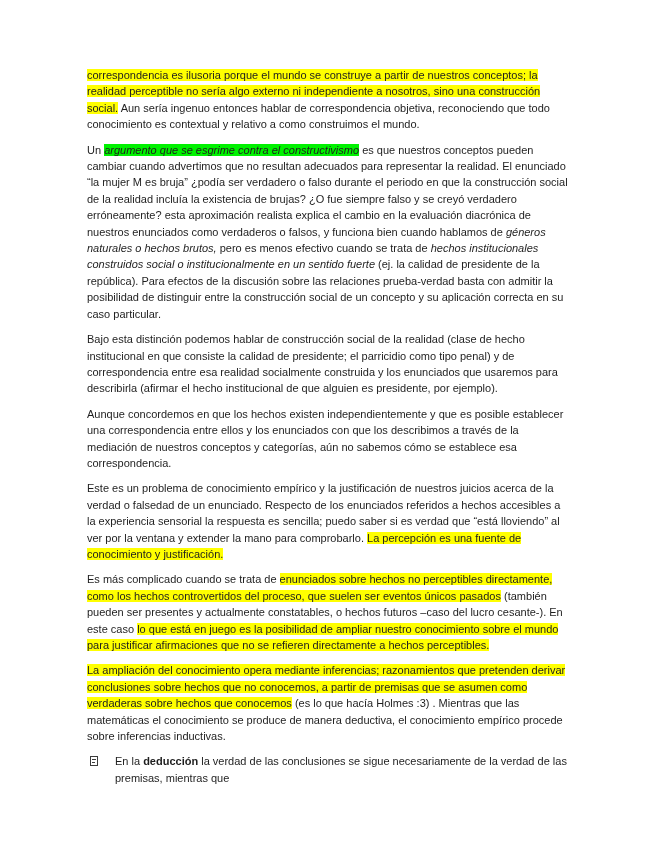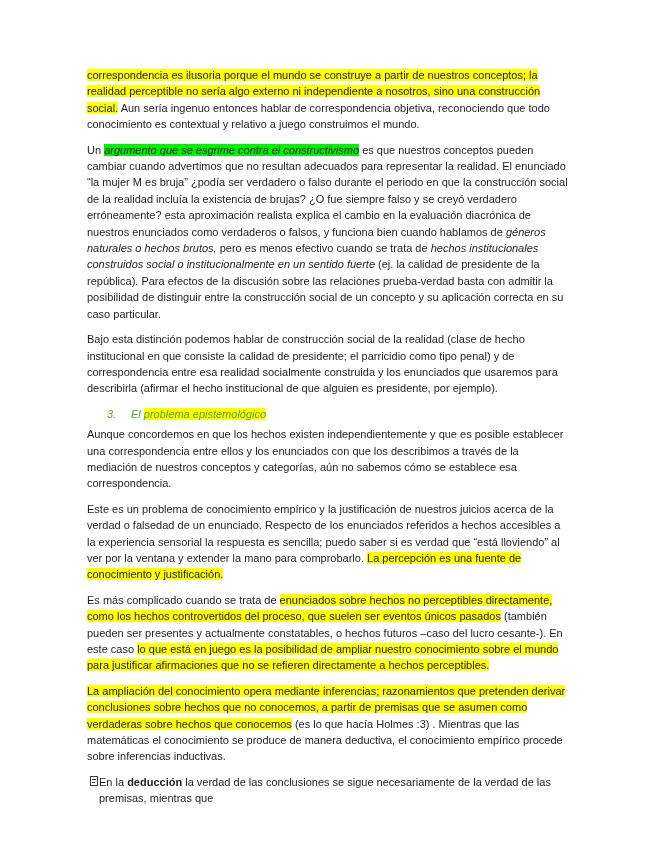--- a/index.html
+++ b/index.html
@@ -35,34 +35,33 @@
   .h-num{display:inline-block;width:24px;}
   .li{display:flex;margin:0 0 9px 0;padding-left:3px;}
   .li-bullet{
     flex:0 0 auto;width:8px;height:10px;margin-top:2.5px;
     border:1px solid #3c3c3c;box-sizing:border-box;
     background-image:linear-gradient(#3c3c3c,#3c3c3c),linear-gradient(#3c3c3c,#3c3c3c);
     background-size:4px 1px,3px 1px;
     background-position:1px 2px,1px 5px;
     background-repeat:no-repeat;
   }
-  .li-text{margin-left:1px;flex:1;}
+  .li-text{margin-left:17px;flex:1;}
 </style>
 </head>
 <body>
 
 <div class="page">
 
-  <p><span class="hl-y">correspondencia es ilusoria porque el mundo se construye a partir de nuestros conceptos; la realidad perceptible no sería algo externo ni independiente a nosotros, sino una construcción social.</span><span> Aun sería ingenuo entonces hablar de correspondencia objetiva, reconociendo que todo conocimiento es contextual y relativo a juego construimos el mundo.</span></p>
+  <p><span class="hl-y">correspondencia es ilusoria porque el mundo se construye a partir de nuestros conceptos; la realidad perceptible no sería algo externo ni independiente a nosotros, sino una construcción social.</span><span> Aun sería ingenuo entonces hablar de correspondencia objetiva, reconociendo que todo conocimiento es contextual y relativo a como construimos el mundo.</span></p>
 
   <p><span>Un </span><span class="hl-g">argumento que se esgrime contra el constructivismo</span><span> es que nuestros conceptos pueden cambiar cuando advertimos que no resultan adecuados para representar la realidad. El enunciado “la mujer M es bruja” ¿podía ser verdadero o falso durante el periodo en que la construcción social de la realidad incluía la existencia de brujas? ¿O fue siempre falso y se creyó verdadero erróneamente? esta aproximación realista explica el cambio en la evaluación diacrónica de nuestros enunciados como verdaderos o falsos, y funciona bien cuando hablamos de </span><span class="it">géneros naturales o hechos brutos,</span><span> pero es menos efectivo cuando se trata de </span><span class="it">hechos institucionales construidos social o institucionalmente en un sentido fuerte</span><span> (ej. la calidad de presidente de la república). Para efectos de la discusión sobre las relaciones prueba-verdad basta con admitir la posibilidad de distinguir entre la construcción social de un concepto y su aplicación correcta en su caso particular.</span></p>
 
   <p><span>Bajo esta distinción podemos hablar de construcción social de la realidad (clase de hecho institucional en que consiste la calidad de presidente; el parricidio como tipo penal) y de correspondencia entre esa realidad socialmente construida y los enunciados que usaremos para describirla (afirmar el hecho institucional de que alguien es presidente, por ejemplo).</span></p>
 
-  <h3 class="heading"><span class="h-num">3.</span><span>El </span><span class="hl-y">problema epistemológico</span></h3>
 
   <p><span>Aunque concordemos en que los hechos existen independientemente y que es posible establecer una correspondencia entre ellos y los enunciados con que los describimos a través de la mediación de nuestros conceptos y categorías, aún no sabemos cómo se establece esa correspondencia.</span></p>
 
   <p><span>Este es un problema de conocimiento empírico y la justificación de nuestros juicios acerca de la verdad o falsedad de un enunciado. Respecto de los enunciados referidos a hechos accesibles a la experiencia sensorial la respuesta es sencilla; puedo saber si es verdad que “está lloviendo” al ver por la ventana y extender la mano para comprobarlo. </span><span class="hl-y">La percepción es una fuente de conocimiento y justificación.</span></p>
 
   <p><span>Es más complicado cuando se trata de </span><span class="hl-y">enunciados sobre hechos no perceptibles directamente, como los hechos controvertidos del proceso, que suelen ser eventos únicos pasados</span><span> (también pueden ser presentes y actualmente constatables, o hechos futuros –caso del lucro cesante-). En este caso </span><span class="hl-y">lo que está en juego es la posibilidad de ampliar nuestro conocimiento sobre el mundo para justificar afirmaciones que no se refieren directamente a hechos perceptibles.</span></p>
 
   <p><span class="hl-y">La ampliación del conocimiento opera mediante inferencias; razonamientos que pretenden derivar conclusiones sobre hechos que no conocemos, a partir de premisas que se asumen como verdaderas sobre hechos que conocemos</span><span> (es lo que hacía Holmes :3) . Mientras que las matemáticas el conocimiento se produce de manera deductiva, el conocimiento empírico procede sobre inferencias inductivas.</span></p>
 
   <div class="li">

